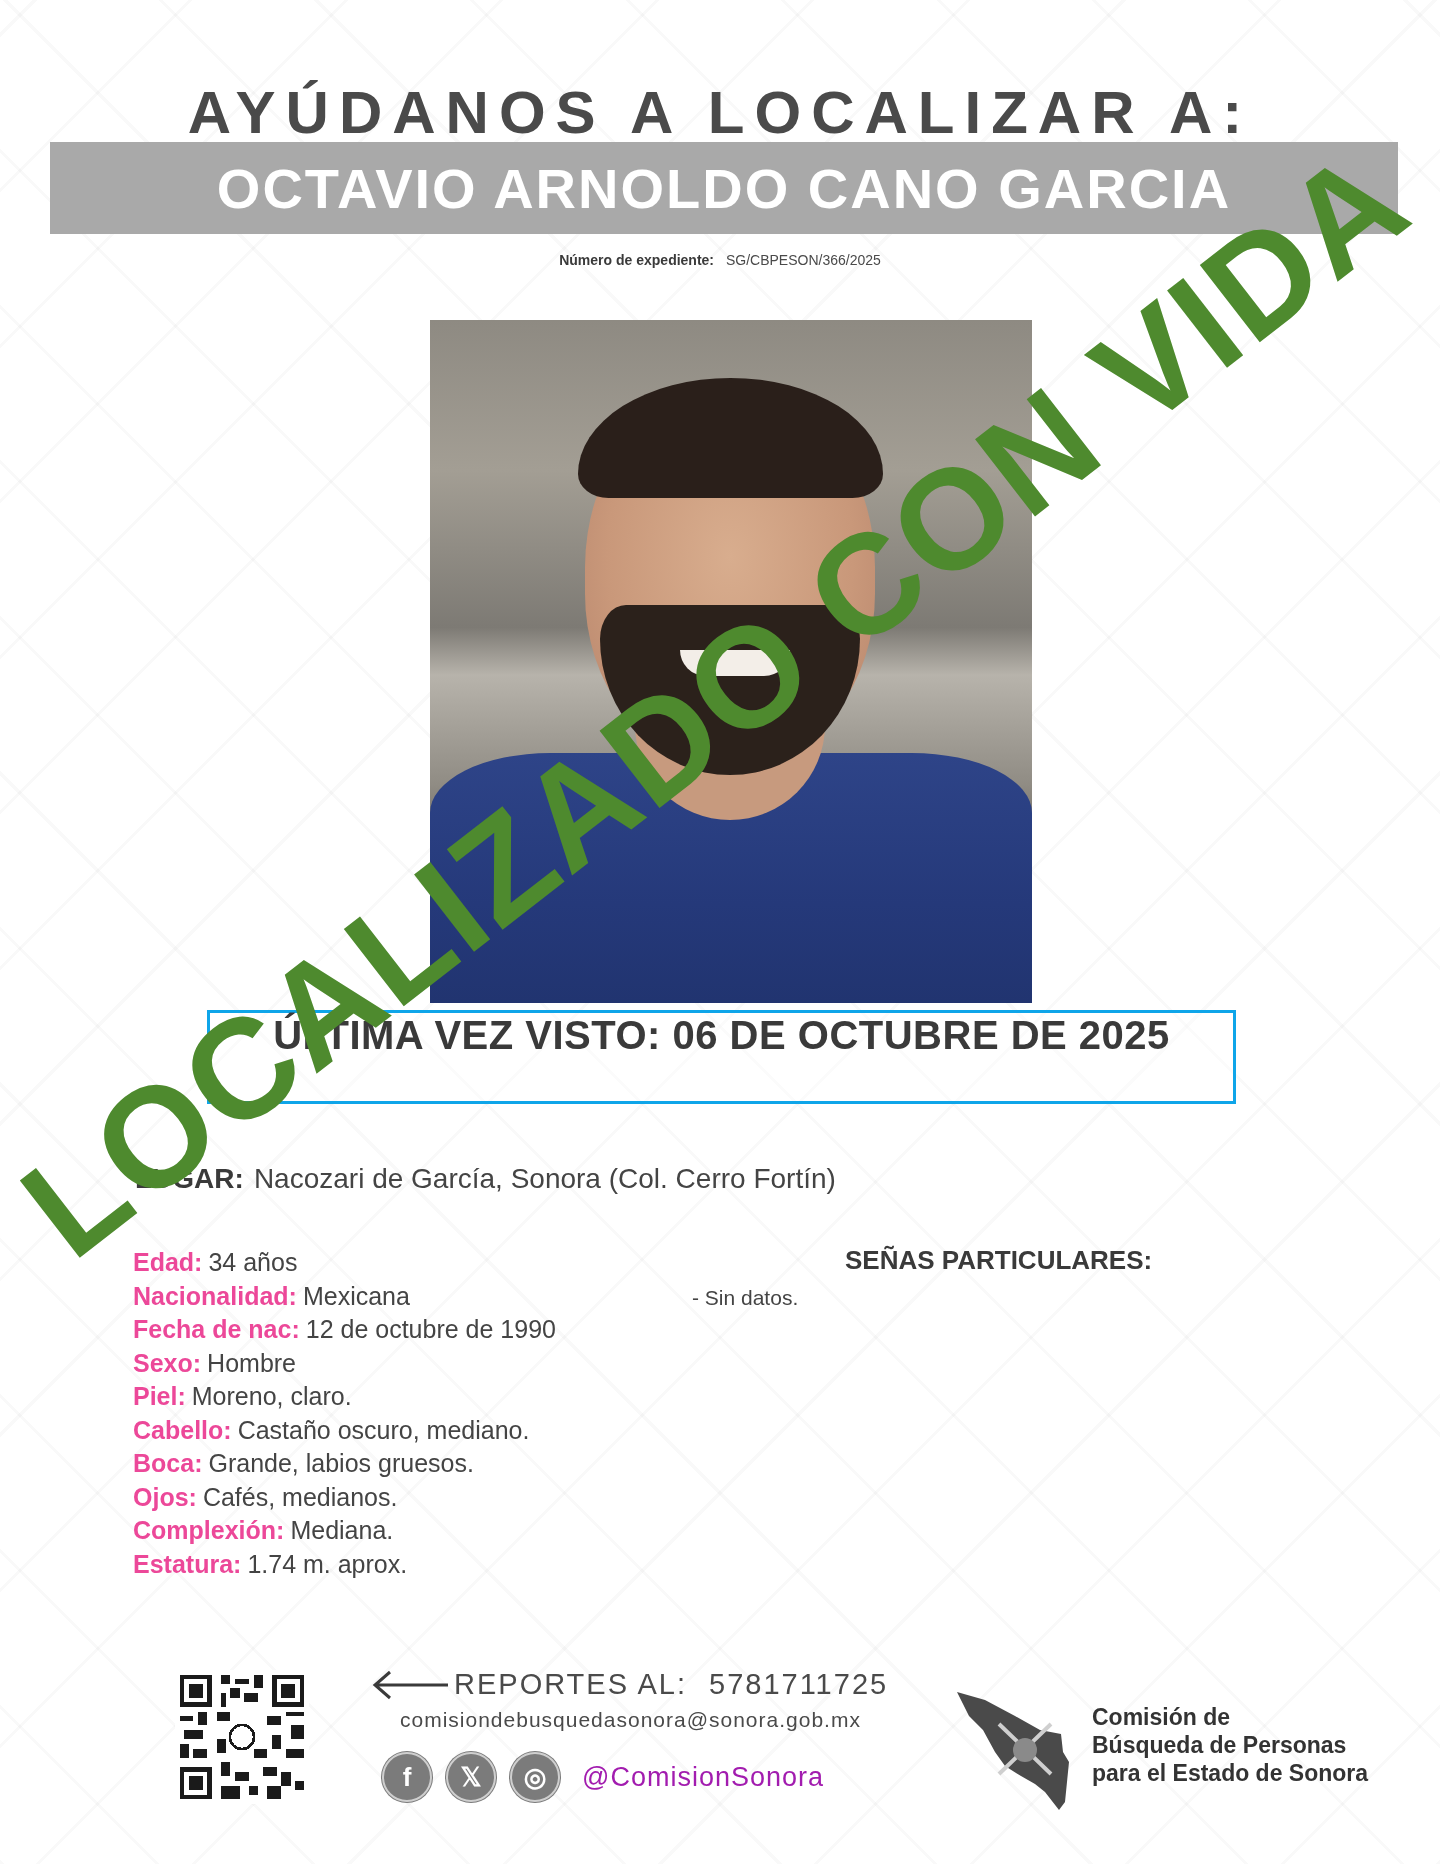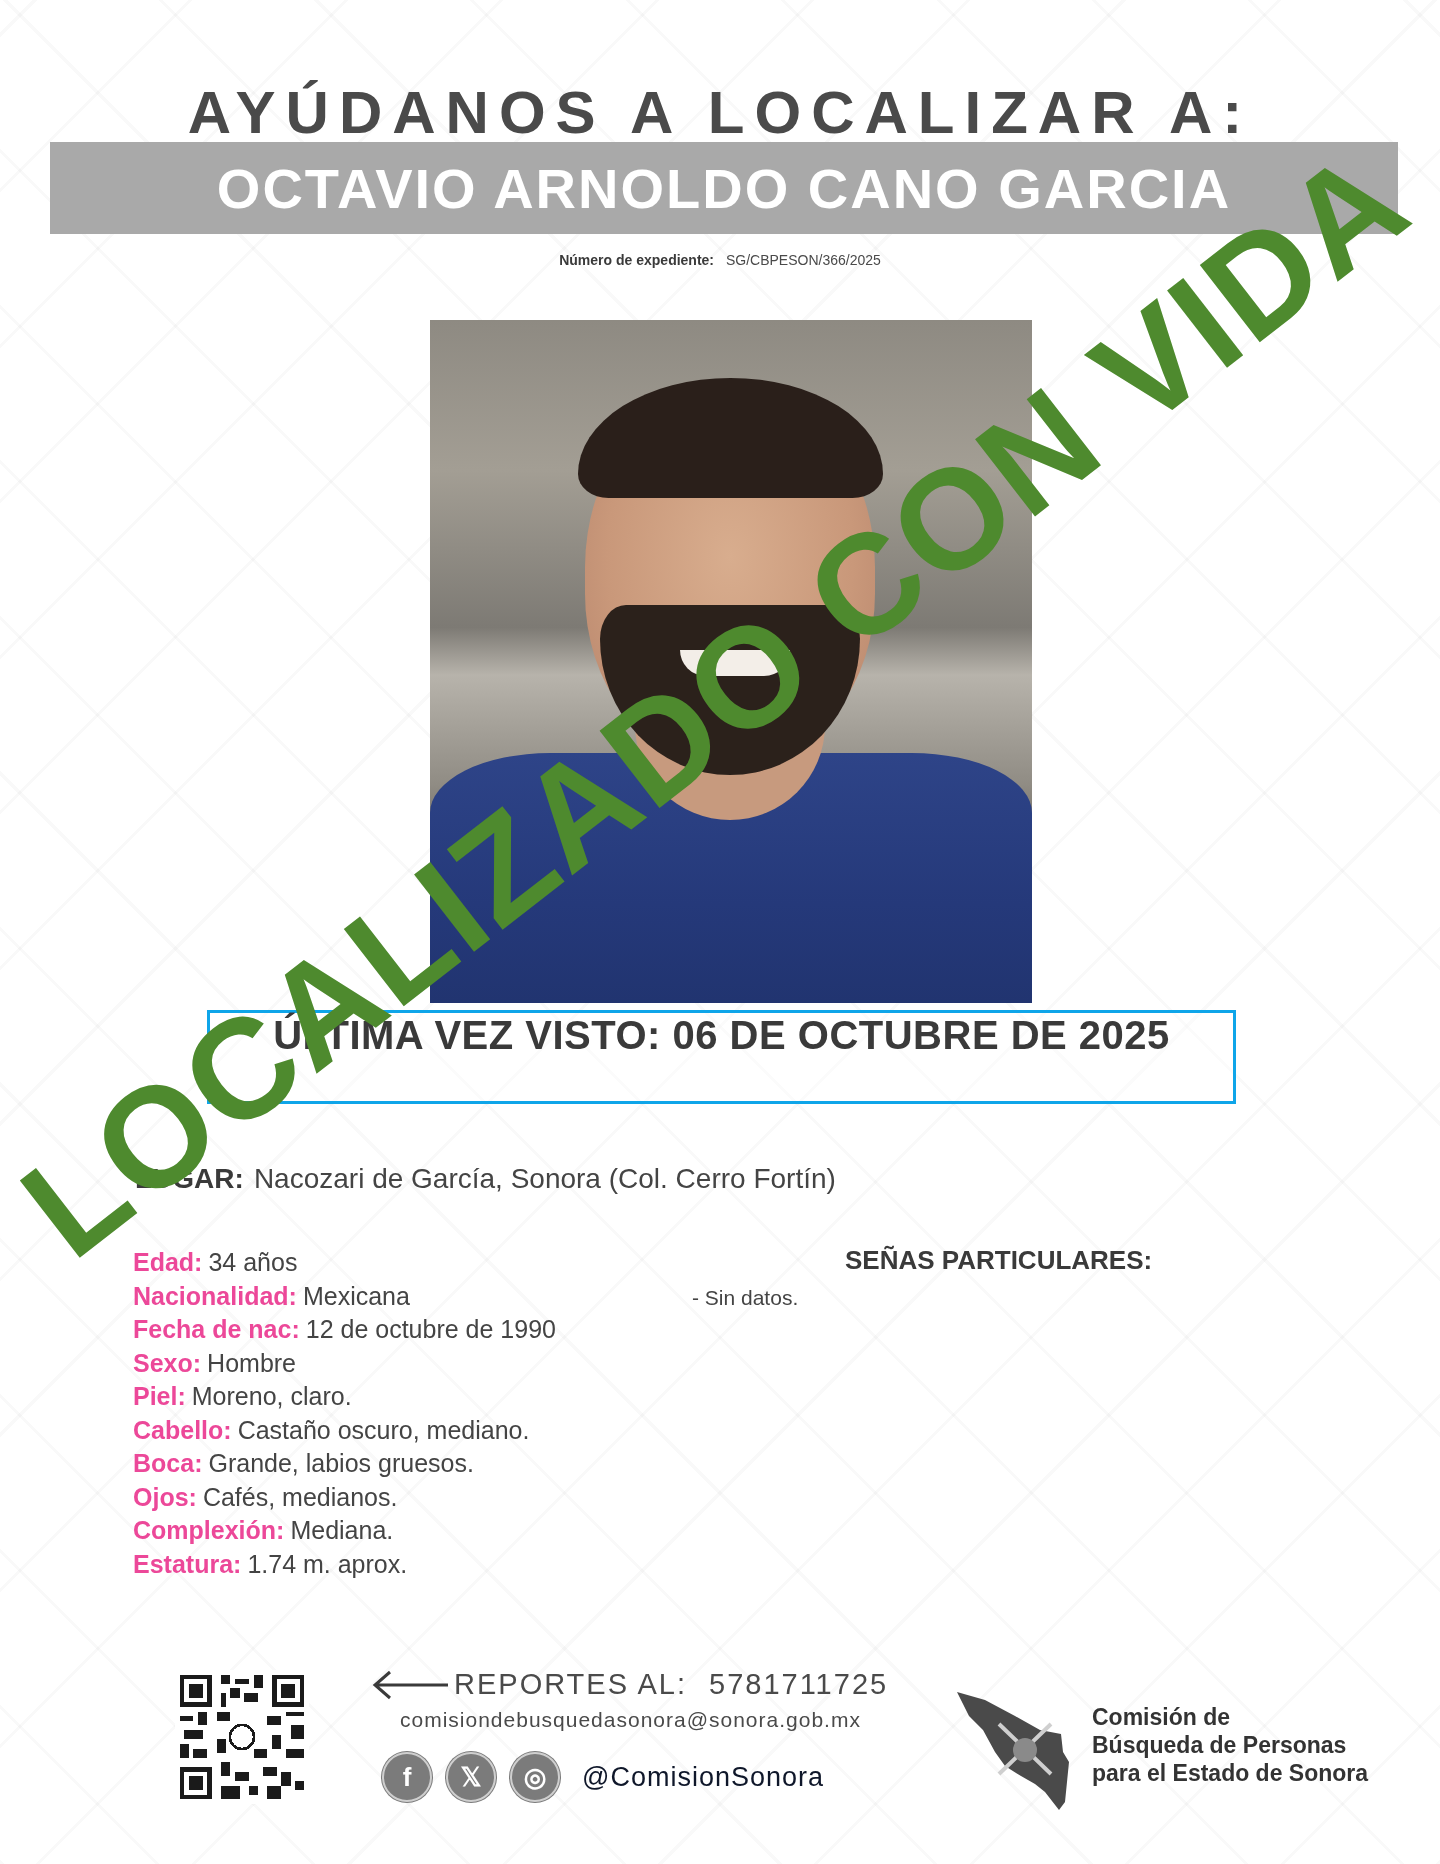--- a/index.html
+++ b/index.html
@@ -109,21 +109,21 @@
     position:absolute; left:400px; top:1708px; z-index:1; font-size:21px; color:#4a4a4a; letter-spacing:1px;
   }
   .socials {
     position:absolute; left:382px; top:1752px; z-index:1; display:flex; align-items:center;
   }
   .social {
     width:46px; height:46px; border-radius:50%; background:#7b7b7b; border:2px solid #cfcfcf;
     box-shadow:0 0 0 1px #7b7b7b; margin-right:14px; display:flex; align-items:center; justify-content:center;
     color:#fff; font-weight:bold; font-size:26px;
   }
-  .handle { font-size:27px; color:#0f172a; margin-left:8px; letter-spacing:1px; }
+  .handle { font-size:27px; color:#a21caf; margin-left:8px; letter-spacing:1px; }
 
   .logo {
     position:absolute; left:955px; top:1672px; width:130px; height:140px; z-index:1;
   }
   .logo-text {
     position:absolute; left:1092px; top:1703px; z-index:1; font-size:23px; color:#333;
     line-height:28px; font-weight:bold;
   }
 
   .stamp {

